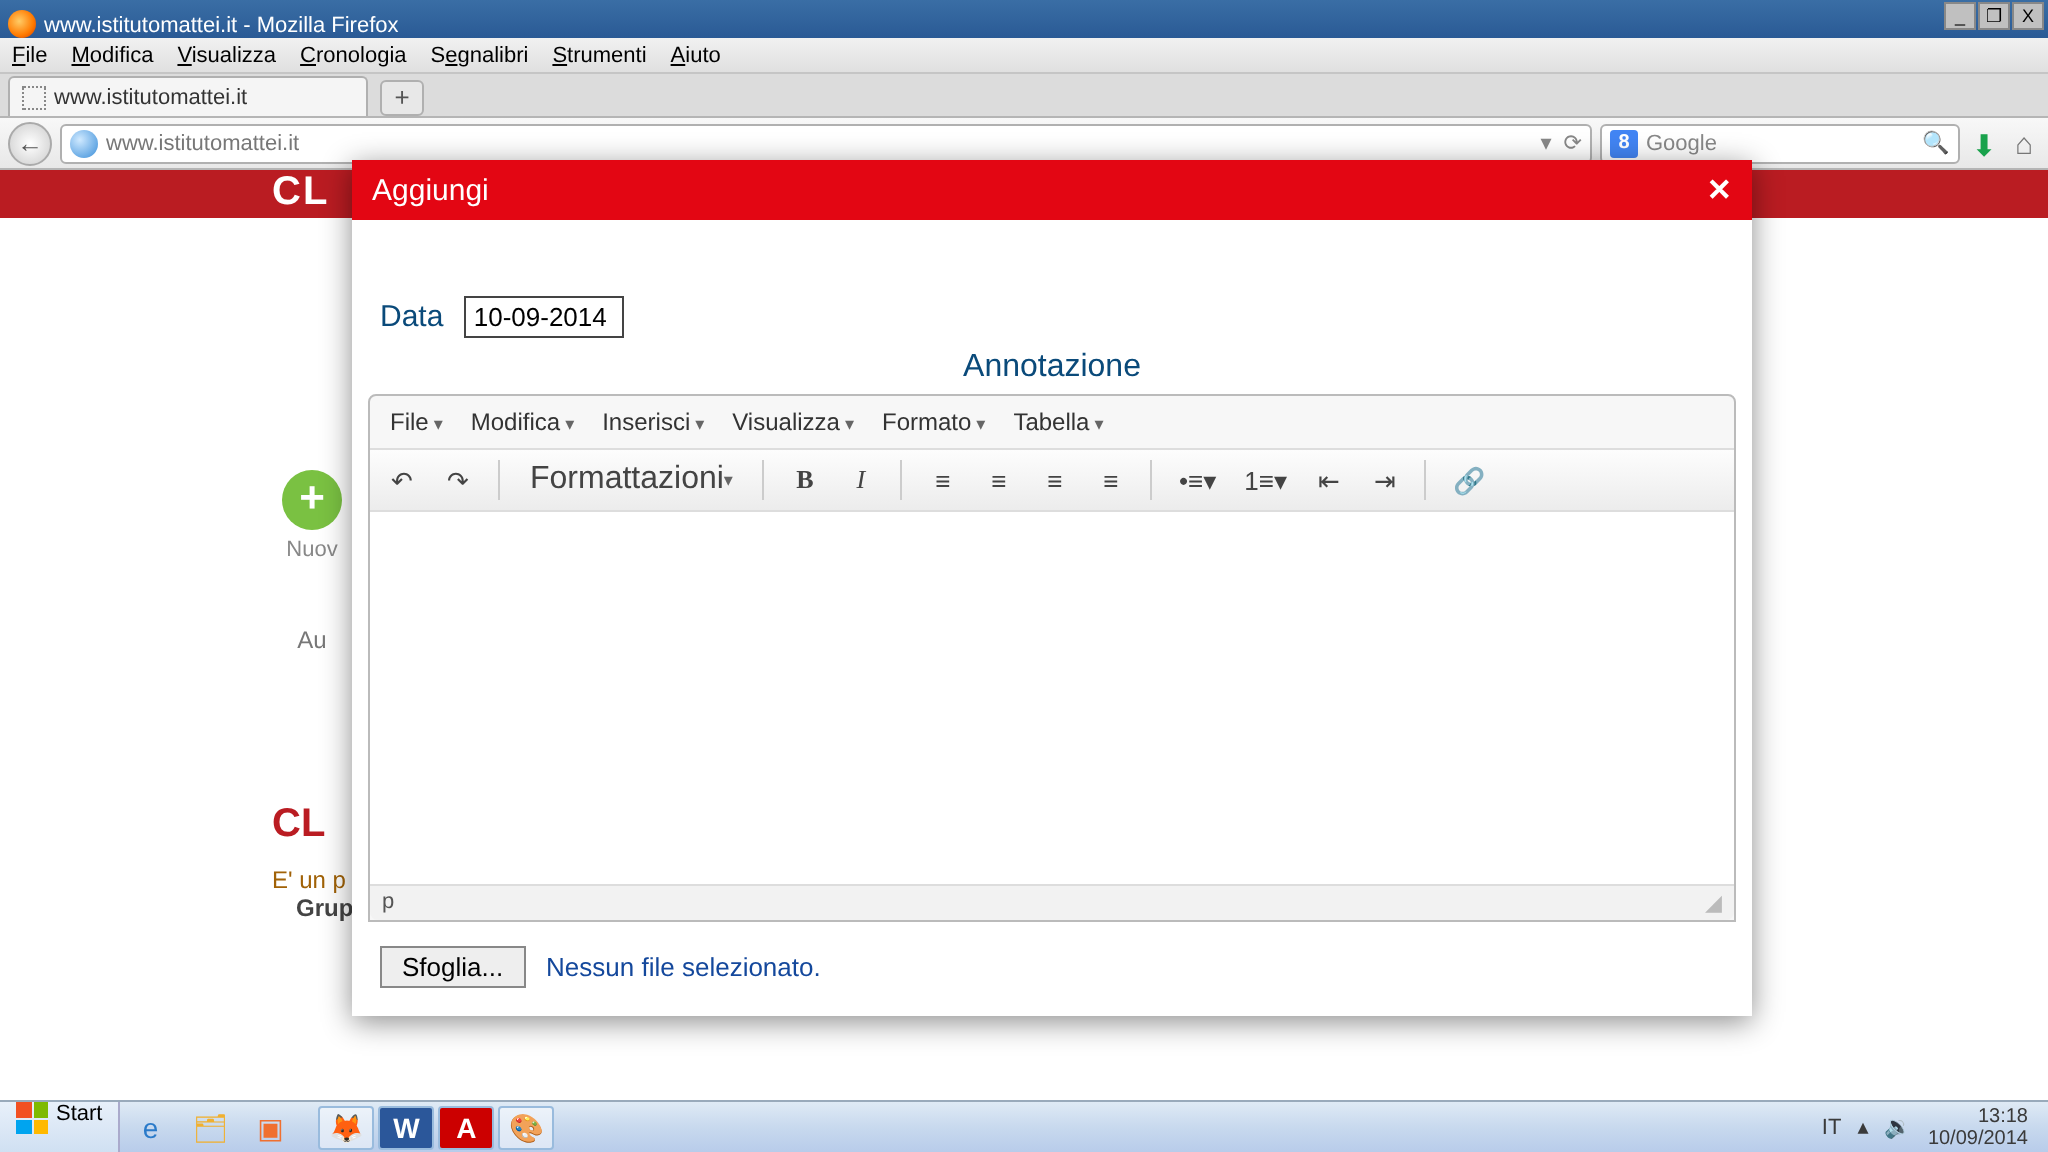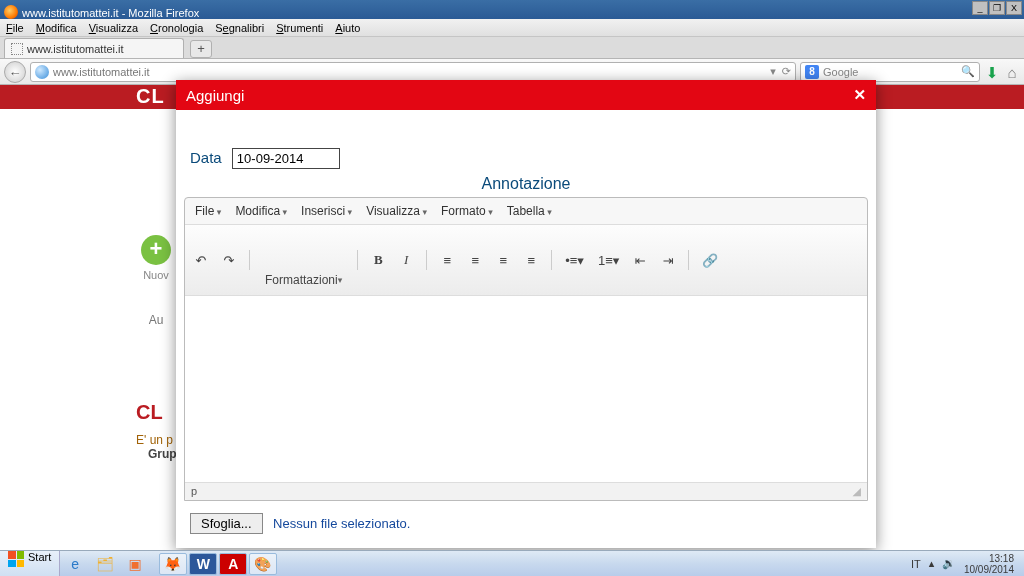--- a/index.html
+++ b/index.html
@@ -49,30 +49,30 @@
 .eun { position:absolute; left:136px; top:348px; color:#a16207; font-size:12px;}
 .grup { position:absolute; left:148px; top:362px; color:#444; font-size:12px; font-weight:bold;}
 
 
 .modal { position: absolute; left: 176px; top: -5px; width: 700px; background: #fff; box-shadow: 0 3px 14px rgba(0,0,0,.45); }
 .modal-header { height: 30px; background: #e30613; color:#fff; display:flex; align-items:center; padding:0 10px; font-size:15px; font-weight: normal; position:relative;}
 .modal-header .close { position:absolute; right:10px; top:6px; font-weight:bold; cursor:pointer; font-size:15px;}
 .modal-body { padding: 10px 8px; }
 .datarow { margin: 28px 0 6px 6px; font-size:15px; }
 .datarow .lbl { color:#0a4a7a; margin-right:6px; }
-.datarow input { border:1px solid #444; padding:2px 4px; font-size:13px; width:108px;}
+.datarow input { border:1px solid #444; padding:2px 4px; font-size:13px; width:80px;}
 .annot { text-align:center; color:#0a4a7a; font-size:16px; margin:6px 0 4px; }
 
 .editor { border:1px solid #bbb; border-radius:4px 4px 0 0; background:#f7f7f7;}
 .editor .tb1 { display:flex; gap:14px; padding:6px 10px; font-size:12px; color:#333; border-bottom:1px solid #ddd;}
 .editor .tb1 span::after{content:" \25BE"; color:#666; font-size:9px;}
 .editor .tb2 { display:flex; align-items:center; gap:4px; padding:4px 4px; border-bottom:1px solid #ddd; background:linear-gradient(#fdfdfd,#ececec);}
 .btn { min-width:24px; height:22px; border:1px solid transparent; border-radius:3px; display:flex; align-items:center; justify-content:center; font-size:13px; color:#444; padding:0 4px;}
 .sep { width:1px; height:20px; background:#ccc; margin:0 4px;}
-.formatdd { font-size:12px; padding:0 6px;margin-top:40px;}
+.formatdd { font-size:16px; padding:0 6px;}
 .formatdd::after{content:" \25BE"; color:#666; font-size:9px;}
 .editor .canvas { height: 186px; background:#fff; }
 .editor .status { height:18px; background:#f2f2f2; border-top:1px solid #ddd; font-size:11px; padding:2px 6px; color:#555; display:flex; justify-content:space-between; border-radius:0 0 4px 4px;}
 .editor .status .grip{ color:#bbb; }
 
 .filerow { margin:12px 6px 4px;}
 .filerow button{ font-size:13px; padding:2px 10px; background:#eee; border:1px solid #888;}
 .filerow .msg { margin-left:6px; color:#14489c; font-size:13px;}
 
 

